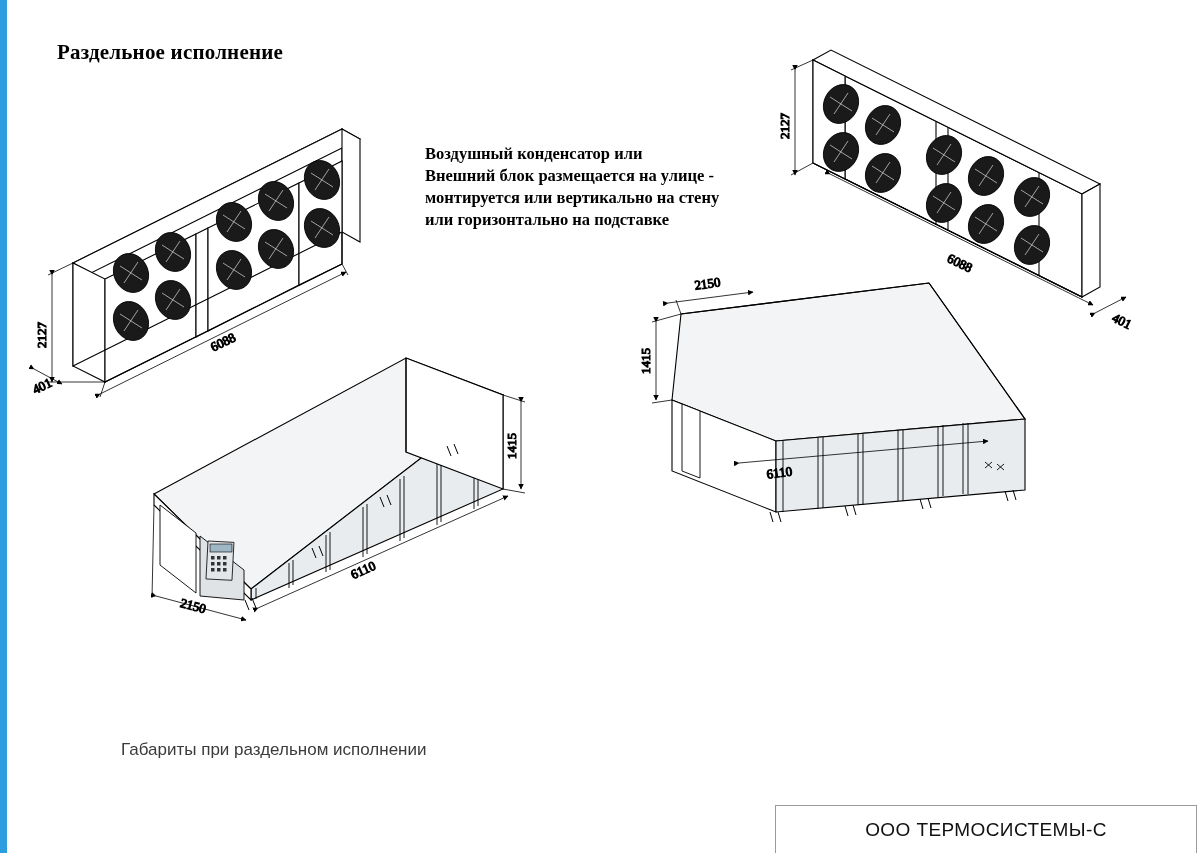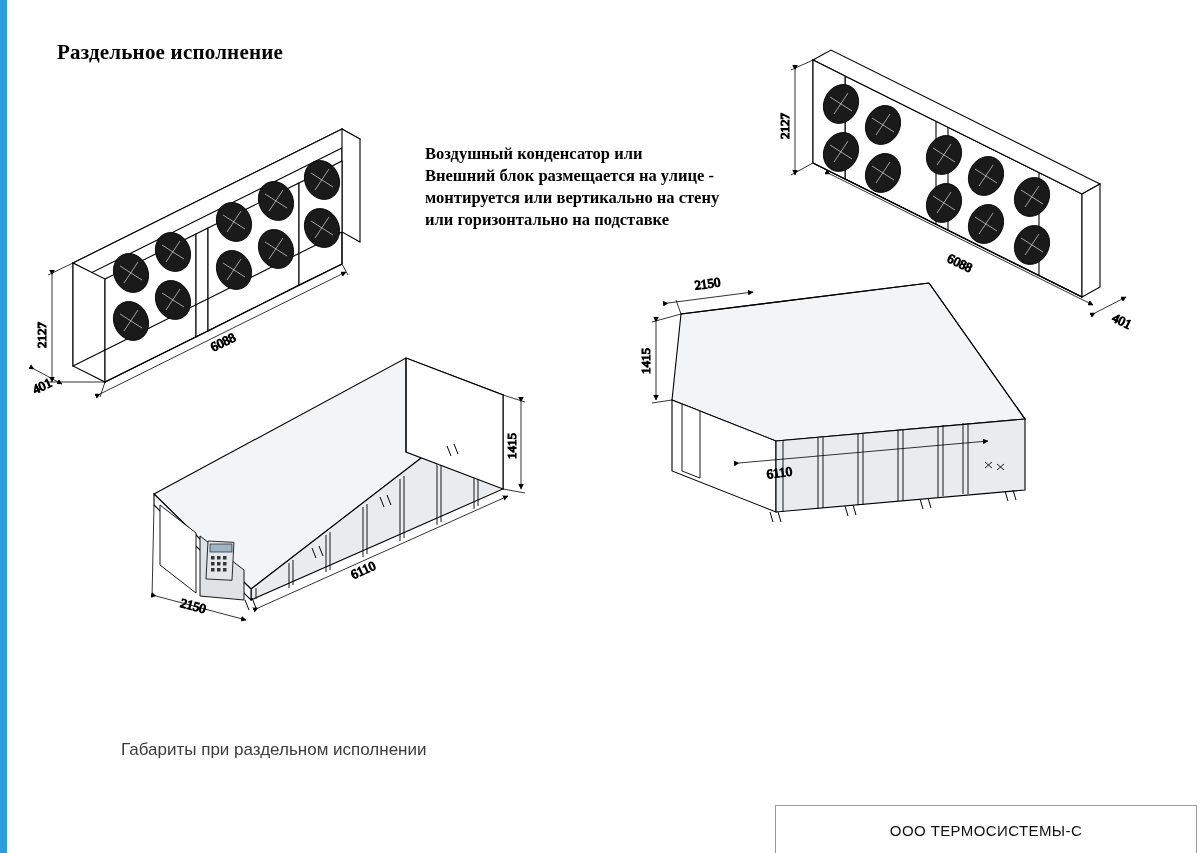--- a/index.html
+++ b/index.html
@@ -70,21 +70,21 @@
     width: 420px;
     height: 48px;
     border: 1px solid #9a9a9a;
     background: #ffffff;
     display: flex;
     align-items: center;
     justify-content: center;
   }
   .company-box span {
     font-family: "Liberation Sans", sans-serif;
-    font-size: 15px;
+    font-size: 19px;
     color: #111111;
     letter-spacing: 0.4px;
   }
   svg.drawing {
     position: absolute;
     left: 0;
     top: 0;
     width: 1202px;
     height: 853px;
   }

